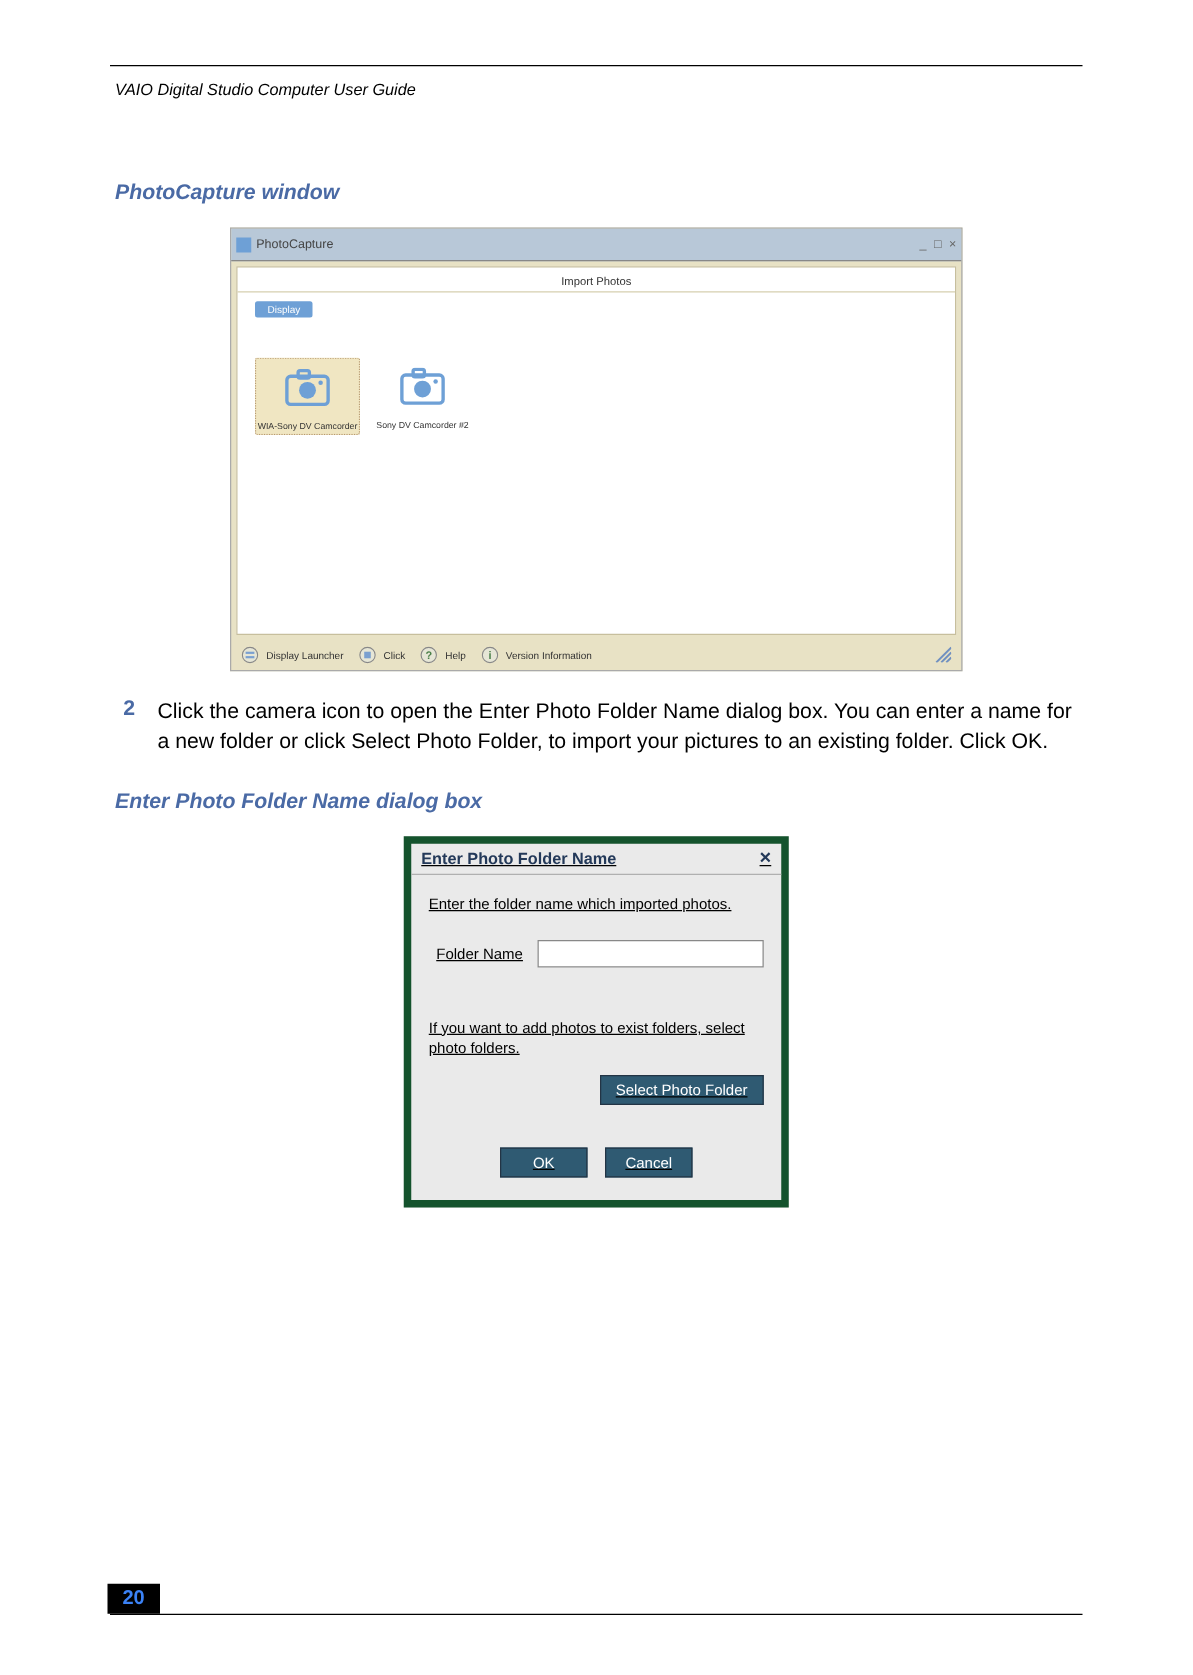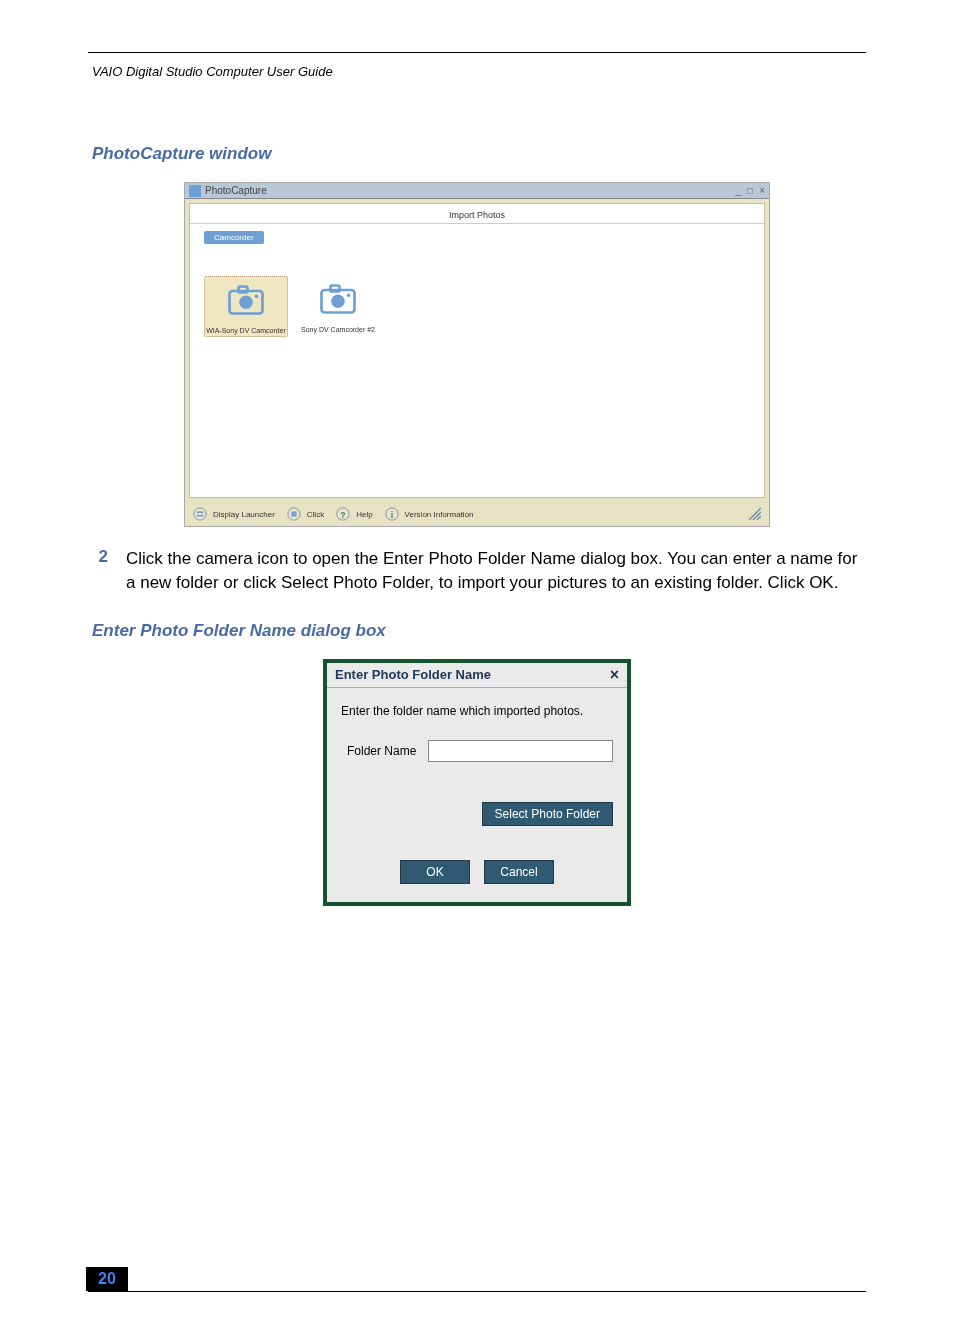--- a/index.html
+++ b/index.html
@@ -33,21 +33,21 @@
   
   .photocapture {
     width: 586px;
     margin: 0 auto 20px auto;
     border: 1px solid #aaa;
     background: #e8e2c5;
     font-size: 10px;
   }
   .pc-titlebar {
     background: #b8c8d8;
-    height: 16px;
+    height: 26px;
     display: flex; align-items: center;
     padding: 0 4px;
     border-bottom: 1px solid #888;
   }
   .pc-title-logo {
     width: 12px; height: 12px;
     background: #6ea0d6;
     margin-right: 4px;
   }
   .pc-title-text { color: #444; font-size: 10px; }
@@ -110,24 +110,25 @@
     color: #7090c0;
   }
   
   .step-row { display: flex; gap: 18px; margin: 14px 0 26px; }
   .step-num { color: #4a6aa5; font-weight: bold; font-size: 17px; width: 16px; text-align: right; }
   .step-text { font-size: 17px; line-height: 1.4; color: #000; flex: 1; }
   
   .dialog-center { display: flex; justify-content: center; }
   .dialog {
     width: 308px;
-    border: 4px solid #14532d;
+    border: 6px solid #14532d;
     font-size: 12px;
     color: #000;
     background: #eaeaea;
+    text-decoration: underline;
   }
   .dlg-titlebar {
     display: flex; align-items: center;
     padding: 4px 8px;
     color: #233959;
     font-weight: bold;
     font-size: 13px;
     border-bottom: 1px solid #b0b0b0;
   }
   .dlg-titlebar .spacer { flex: 1; }
@@ -183,21 +184,21 @@
     <div class="pc-titlebar">
       <span class="pc-title-logo"></span>
       <span class="pc-title-text">PhotoCapture</span>
       <span class="pc-title-spacer"></span>
       <span class="pc-winbtn">_</span>
       <span class="pc-winbtn">□</span>
       <span class="pc-winbtn">×</span>
     </div>
     <div class="pc-body">
       <div class="pc-tabhdr">Import Photos</div>
-      <div class="pc-tab">Camcorder</div>
+      <div class="pc-tab">Display</div>
       <div class="pc-devices">
         <div class="pc-device selected">
           <svg class="pc-device-icon" viewBox="0 0 24 20">
             <rect x="1" y="4" width="22" height="15" rx="2" fill="none" stroke="currentColor" stroke-width="1.8"></rect>
             <rect x="7" y="1" width="6" height="4" rx="1" fill="none" stroke="currentColor" stroke-width="1.8"></rect>
             <circle cx="12" cy="11.5" r="4.5" fill="currentColor"></circle>
             <circle cx="19" cy="7.5" r="1.2" fill="currentColor"></circle>
           </svg>
           <div class="pc-device-label">WIA-Sony DV Camcorder</div>
         </div>
@@ -263,20 +264,21 @@
         <span>Enter Photo Folder Name</span>
         <span class="spacer"></span>
         <span class="dlg-close">×</span>
       </div>
       <div class="dlg-body">
         <div class="dlg-text">Enter the folder name which imported photos.</div>
         <div class="dlg-row">
           <span class="dlg-label">Folder Name</span>
           <div class="dlg-input"></div>
         </div>
+        <div class="dlg-text2">If you want to add photos to exist folders, select photo folders.</div>
         <div class="dlg-btnrow">
           <div class="btn wide">Select Photo Folder</div>
         </div>
         <div class="dlg-btnrow2">
           <div class="btn">OK</div>
           <div class="btn">Cancel</div>
         </div>
       </div>
     </div>
   </div>

